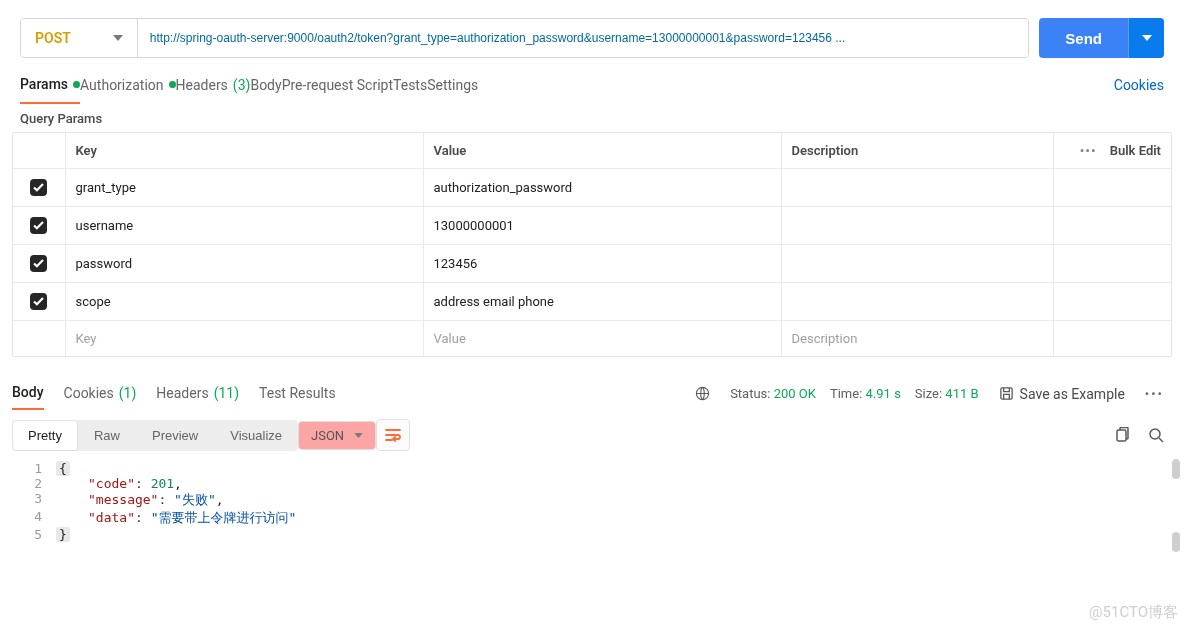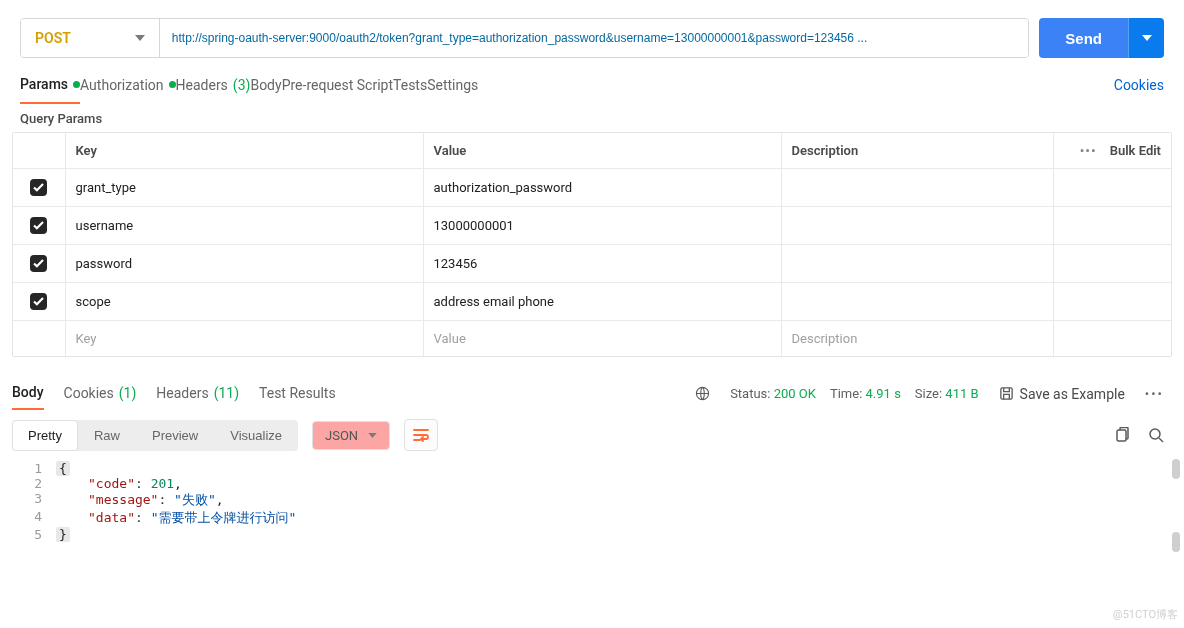--- a/index.html
+++ b/index.html
@@ -24,21 +24,21 @@
     display: flex;
     border: 1px solid #d6d6d6;
     border-radius: 4px;
     overflow: hidden;
     height: 40px;
     background: #fff;
   }
   .method-select {
     display: flex;
     align-items: center;
-    gap: 64px;
+    gap: 42px;
     padding: 0 14px;
     border-right: 1px solid #d6d6d6;
     font-weight: 600;
     color: #d4a000;
     font-size: 14px;
     cursor: pointer;
     background: #fff;
   }
   .method-select svg { width: 10px; height: 6px; fill: #7a7a7a; }
   .url-input {
@@ -153,21 +153,21 @@
   .resp-tab { font-size: 14px; color: #666; cursor: pointer; padding: 6px 0 8px 0; display:flex; gap:5px; align-items:center;}
   .resp-tab.active { color: #212121; border-bottom: 2px solid #ff6c37; font-weight: 500; margin-bottom:-1px;}
   .status-block { display:flex; gap:14px; font-size:13px; color:#5f5f5f; align-items:center;}
   .status-block .ok { color: #0cab52; }
   .save-ex { display:flex; align-items:center; gap:6px; color:#4a4a4a; cursor:pointer; font-size:14px;}
   .more-dots {letter-spacing:2px; color:#6a6a6a; cursor:pointer;}
   .globe-icon { width:15px; height:15px; }
 
   
   .resp-toolbar {
-    display: flex; align-items: center; gap: 14px;
+    display: flex; align-items: center; gap: 0;
     padding: 10px 20px 8px 12px;
   }
   .seg {
     display:flex; background:#ededed; border-radius:4px; overflow:hidden;
   }
   .seg button {
     border:none; background:transparent; padding:8px 16px; font-size:13px; color:#666; cursor:pointer;
   }
   .seg button.active { background:#fff; color:#212121; box-shadow: inset 0 0 0 1px #e0e0e0; border-radius:4px;}
   .dd-json {
@@ -197,21 +197,21 @@
   .k { color:#a31515;}
   .num { color:#098658;}
   .str { color:#0451a5;}
   .colon { color:#333; }
   .ind { display:inline-block; width:32px;}
 
   .scroll-dot{
     position:absolute; right:4px; width:8px; height:20px; background:#cfcfcf; border-radius:4px;
   }
 
-  .watermark{position:absolute; right:6px; bottom:6px; font-size:11px; color:#cfcfcf;}
+  .watermark{position:absolute; right:6px; bottom:6px; font-size:15px; color:#cfcfcf;}
 </style>
 </head>
 <body>
 
 <div class="request-bar">
   <div class="url-block">
     <div class="method-select">
       <span>POST</span>
       <svg viewBox="0 0 10 6">
           <path d="M0 0 L5 6 L10 0 Z"></path>

